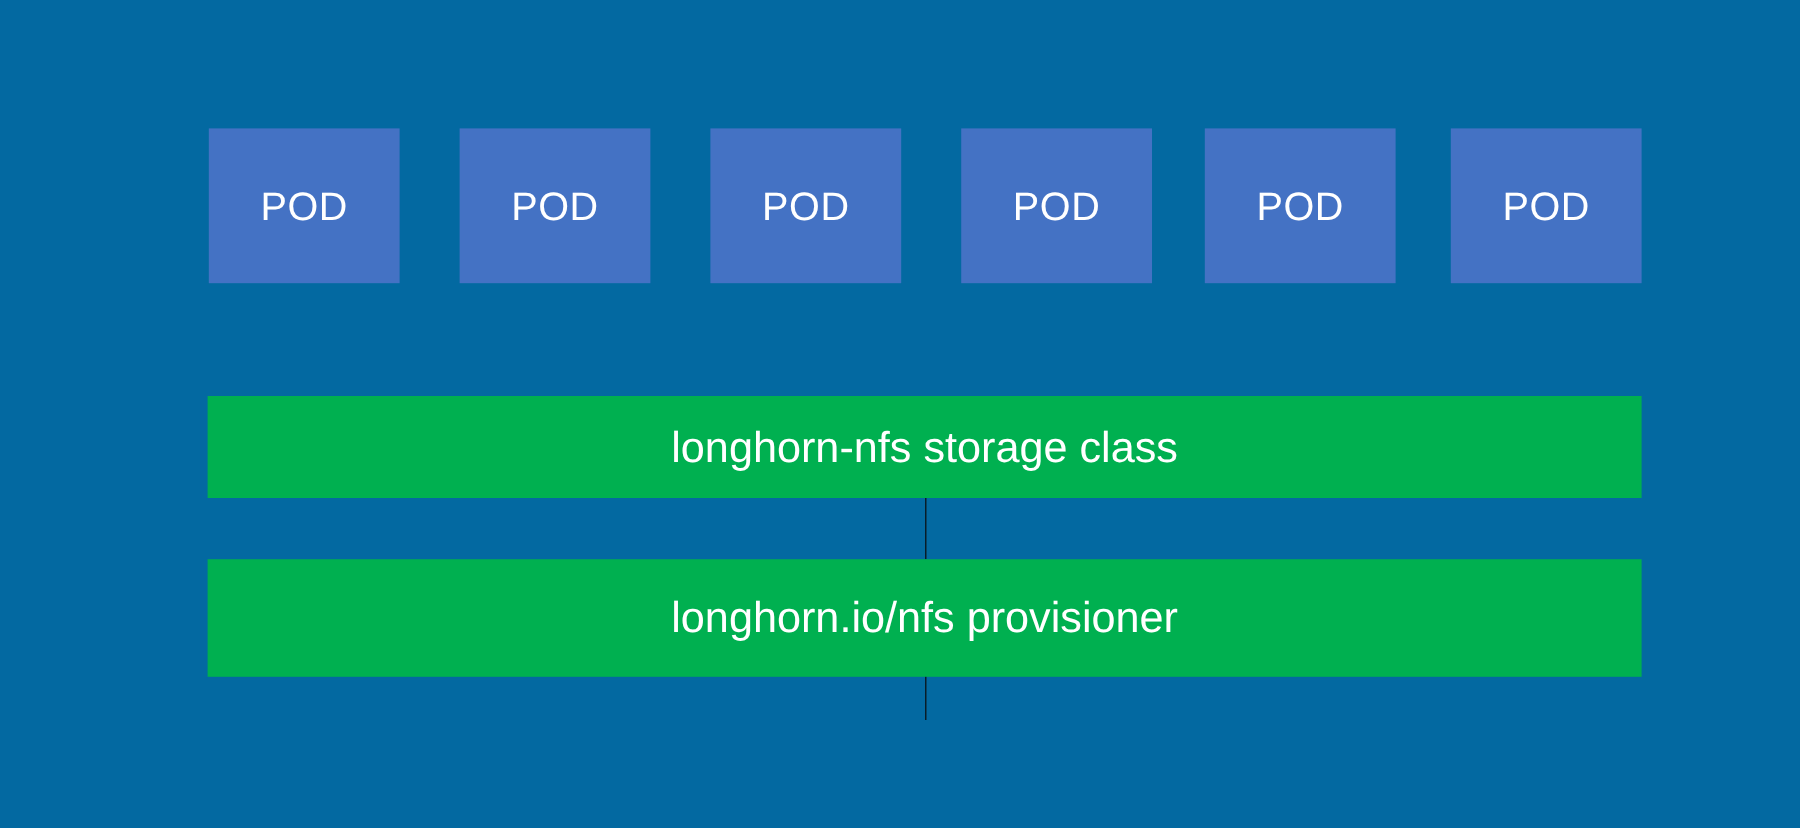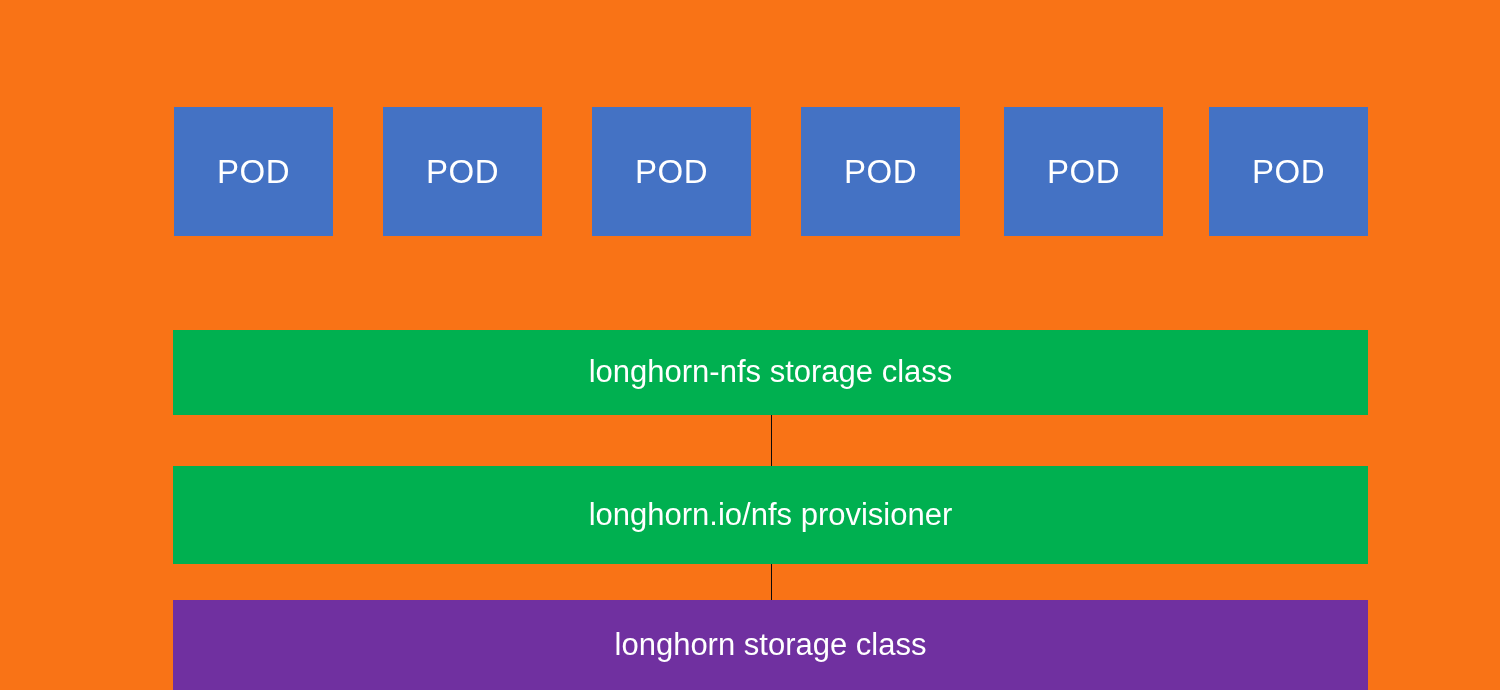--- a/index.html
+++ b/index.html
@@ -8,21 +8,21 @@
     padding: 0;
     background: #000000;
   }
   body {
     font-family: "Liberation Sans", sans-serif;
   }
   #canvas {
     position: relative;
     width: 1500px;
     height: 690px;
-    background: #f97316;
+    background: #0369a1;
     overflow: hidden;
   }
 
   
   .pod-row {
     position: absolute;
     left: 174px;
     top: 107px;
     width: 1194px;
     height: 129px;
@@ -50,21 +50,21 @@
   .layer-bar {
     position: absolute;
     left: 173px;
     width: 1195px;
     display: flex;
     align-items: center;
     justify-content: center;
   }
   .layer-label {
     color: #FFFFFF;
-    font-size: 31px;
+    font-size: 36px;
     font-weight: 400;
     line-height: 1.1;
     font-family: "Liberation Sans", sans-serif;
   }
   #bar-storage-class-nfs {
     top: 330px;
     height: 85px;
     background: #00B050;
   }
   #bar-provisioner {
@@ -124,17 +124,14 @@
   <div class="connector" id="connector-lower"></div>
 
   <div class="layer-bar" id="bar-storage-class-nfs">
     <span class="layer-label">longhorn-nfs storage class</span>
   </div>
 
   <div class="layer-bar" id="bar-provisioner">
     <span class="layer-label">longhorn.io/nfs provisioner</span>
   </div>
 
-  <div class="layer-bar" id="bar-storage-class-longhorn">
-    <span class="layer-label">longhorn storage class</span>
-  </div>
 
 </div>
 
 </body></html>

